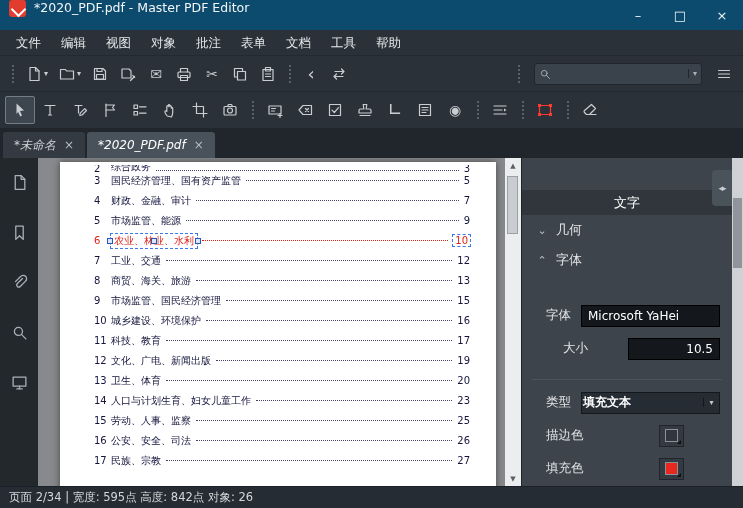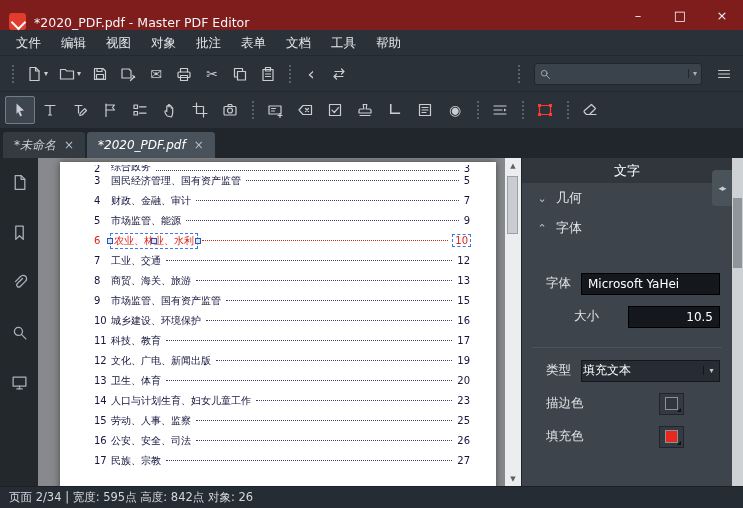--- a/index.html
+++ b/index.html
@@ -1,21 +1,21 @@
 <!DOCTYPE html>
 <html><head>
 <meta charset="utf-8">
 <style>
   * { box-sizing: border-box; }
   html,body { margin:0; padding:0; width:743px; height:508px; overflow:hidden;
               font-family:"DejaVu Sans", sans-serif; }
   .window { width:743px; height:508px; display:flex; flex-direction:column; background:#2a3138; }
 
   
-  .titlebar { height:30px; background:#7f1d1d; display:flex; align-items:flex-end; color:#f2f6f7; flex:0 0 auto; }
+  .titlebar { height:30px; background:#0c4a6e; display:flex; align-items:flex-start; color:#f2f6f7; flex:0 0 auto; }
   .app-icon { width:17px; height:17px; background:#e23c2e; border-radius:3px; margin:0 8px 0 9px; position:relative; }
   .app-icon::after { content:""; position:absolute; left:4px; top:4px; width:9px; height:9px;
                      border:2px solid #fff; border-top:none; border-right:none; transform:rotate(-45deg); }
   .win-title { font-size:12.5px; flex:1; white-space:nowrap; overflow:hidden; }
   .win-btn { width:42px; height:30px; display:flex; align-items:center; justify-content:center; font-size:13px; color:#eef4f5; }
 
   
   .menubar { height:26px; background:#2a3138; display:flex; padding-left:6px; flex:0 0 auto; border-bottom:1px solid #232930; }
   .menu-item { padding:0 10px; font-size:12.5px; color:#e6e9ec; line-height:26px; }
 
@@ -82,34 +82,34 @@
   .doc-scroll { position:absolute; right:0; top:0; bottom:0; width:16px; background:#ecedee; }
   .ds-arrow { height:15px; display:flex; align-items:center; justify-content:center; font-size:7px; color:#5a5f64; }
   .ds-arrow.bottom { position:absolute; bottom:0; left:0; right:0; }
   .ds-thumb { position:absolute; left:2px; top:18px; width:11px; height:58px; background:#c9ccd0; border:1px solid #9aa0a5; }
 
   
   .panel { width:222px; flex:0 0 auto; background:#3e444b; border-left:1px solid #1e2328;
            color:#e2e5e8; position:relative; overflow:hidden; }
   .panel-inner { margin-right:11px; }
   .panel-header { height:25px; background:#30363c; display:flex; align-items:center; justify-content:center;
-                  font-size:13px; color:#fff; }
+                  font-size:13px; color:#fff;margin-top:32px; }
   .section { display:flex; align-items:center; gap:9px; height:30px; padding-left:15px; font-size:13px; }
   .chev { font-size:11px; color:#b9bfc5; width:10px; text-align:center; }
   .fields { margin-top:24px; }
   .frow { display:flex; align-items:center; height:33px; padding:0 12px 0 24px; gap:10px; font-size:12.5px; }
   .frow label { color:#e3e6e9; flex:0 0 auto; }
   .tinput { height:22px; background:#14181d; border:1px solid #000; color:#fff; font-size:12px;
             padding:0 6px; outline:none; font-family:"DejaVu Sans", sans-serif; }
   .font-input { flex:1; min-width:0; }
   .size-input { width:92px; margin-left:auto; text-align:right; }
   .divider { height:1px; background:#4b525a; margin:14px 10px 6px; }
   .select { flex:1; height:22px; background:#262c33; border:1px solid #14181d; display:flex;
             align-items:center; font-size:12px; color:#fff; }
-  .select .sel-label { flex:1; padding-left:1px; }
+  .select .sel-label { flex:1; padding-left:1px;font-weight:bold; }
   .select .sel-caret { width:16px; border-left:1px solid #14181d; text-align:center; font-size:8px; color:#c3c8cd; }
   .swatchbtn { width:25px; height:22px; background:#333a41; border:1px solid #20252b; display:flex;
                align-items:center; justify-content:center; position:relative; margin-left:auto; margin-right:36px; }
   .swatchbtn::after { content:""; position:absolute; right:2px; bottom:2px;
                       border-left:4px solid transparent; border-bottom:4px solid #0e1114; }
   .swatch { width:13px; height:13px; border:1px solid #8a9097; }
   .spin { width:48px; height:22px; background:#262c33; border:1px solid #14181d; display:flex;
           align-items:center; margin-left:auto; margin-right:28px; }
   .spin .spin-val { flex:1; text-align:right; font-size:12px; color:#fff; padding-right:4px; }
   .spin .spin-btns { width:14px; display:flex; flex-direction:column; border-left:1px solid #14181d; }
@@ -432,21 +432,21 @@
             <span class="toc-page">12</span>
           </div>
           <div class="toc-row">
             <span class="toc-num">8</span>
             <span class="toc-title"><span>商贸、海关、旅游</span></span>
             <span class="leader"></span>
             <span class="toc-page">13</span>
           </div>
           <div class="toc-row">
             <span class="toc-num">9</span>
-            <span class="toc-title"><span>市场监管、国有资产监管</span></span>
+            <span class="toc-title"><span>市场监管、国民经济管理</span></span>
             <span class="leader"></span>
             <span class="toc-page">15</span>
           </div>
           <div class="toc-row">
             <span class="toc-num">10</span>
             <span class="toc-title"><span>城乡建设、环境保护</span></span>
             <span class="leader"></span>
             <span class="toc-page">16</span>
           </div>
           <div class="toc-row">
@@ -511,21 +511,21 @@
           <span class="chev">⌃</span>
           <span>字体</span>
         </div>
 
         <div class="fields">
           <div class="frow">
             <label>字体</label>
             <input class="tinput font-input" value="Microsoft YaHei" style="">
           </div>
           <div class="frow">
-            <label style="margin-left:28px;">大小</label>
+            <label style="margin-left:17px;">大小</label>
             <input class="tinput size-input" value="10.5" style="">
           </div>
 
           <div class="divider"></div>
 
           <div class="frow">
             <label>类型</label>
             <div class="select">
               <span class="sel-label">填充文本</span>
               <span class="sel-caret">▾</span>

